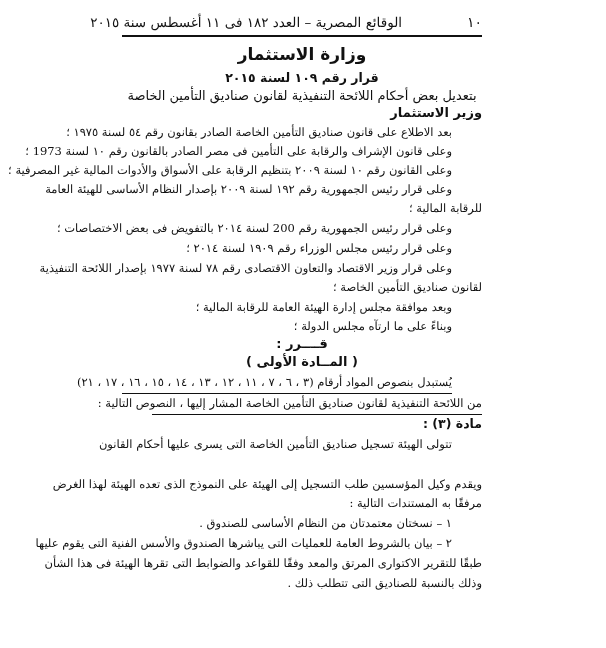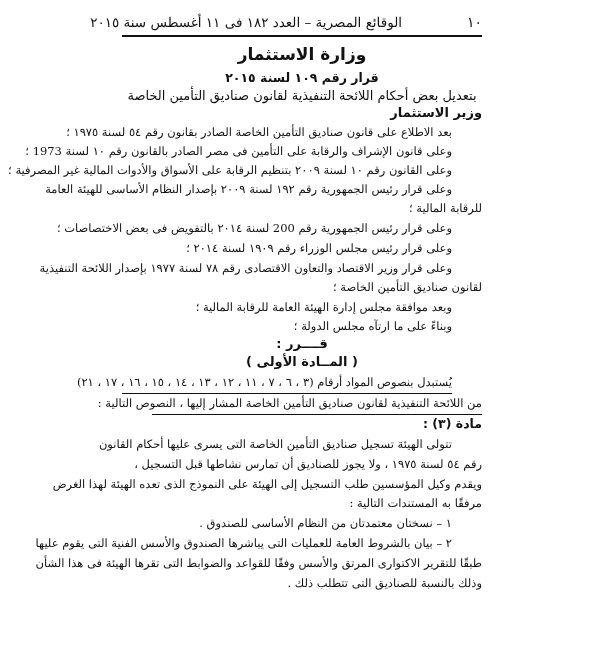--- a/index.html
+++ b/index.html
@@ -51,21 +51,20 @@
   <div class="abs center" style="top:336px; font-size:13px;">قــــرر :</div>
 
   <div class="abs line ind" style="top:375px">يُستبدل بنصوص المواد أرقام (٣ ، ٦ ، ٧ ، ١١ ، ١٢ ، ١٣ ، ١٤ ، ١٥ ، ١٦ ، ١٧ ، ٢١)</div>
   <div class="rule" style="left:122px; top:393px; width:330px;"></div>
   <div class="abs line full" style="top:396px">من اللائحة التنفيذية لقانون صناديق التأمين الخاصة المشار إليها ، النصوص التالية :</div>
   <div class="rule" style="left:152px; top:414px; width:330px;"></div>
 
   <div class="abs full article" style="top:416px; text-align:right;">مادة (٣) :</div>
 
   <div class="abs line ind" style="top:437px">تتولى الهيئة تسجيل صناديق التأمين الخاصة التى يسرى عليها أحكام القانون</div>
-  <div class="abs line full" style="top:457px">رقم ٥٤ لسنة ١٩٧٥ ، ولا يجوز للصناديق أن تمارس نشاطها قبل التسجيل ،</div>
   <div class="abs line full" style="top:477px">ويقدم وكيل المؤسسين طلب التسجيل إلى الهيئة على النموذج الذى تعده الهيئة لهذا الغرض</div>
   <div class="abs line full" style="top:496px">مرفقًا به المستندات التالية :</div>
   <div class="abs line ind" style="top:516px">١ – نسختان معتمدتان من النظام الأساسى للصندوق .</div>
   <div class="abs line ind" style="top:536px">٢ – بيان بالشروط العامة للعمليات التى يباشرها الصندوق والأسس الفنية التى يقوم عليها</div>
-  <div class="abs line full" style="top:556px">طبقًا للتقرير الاكتوارى المرتق والأسس وفقًا للقواعد والضوابط التى تقرها الهيئة فى هذا الشأن</div>
+  <div class="abs line full" style="top:556px">طبقًا للتقرير الاكتوارى المرتق والمعد وفقًا للقواعد والضوابط التى تقرها الهيئة فى هذا الشأن</div>
   <div class="abs line full" style="top:576px">وذلك بالنسبة للصناديق التى تتطلب ذلك .</div>
 
 </div>
 
 </body></html>

